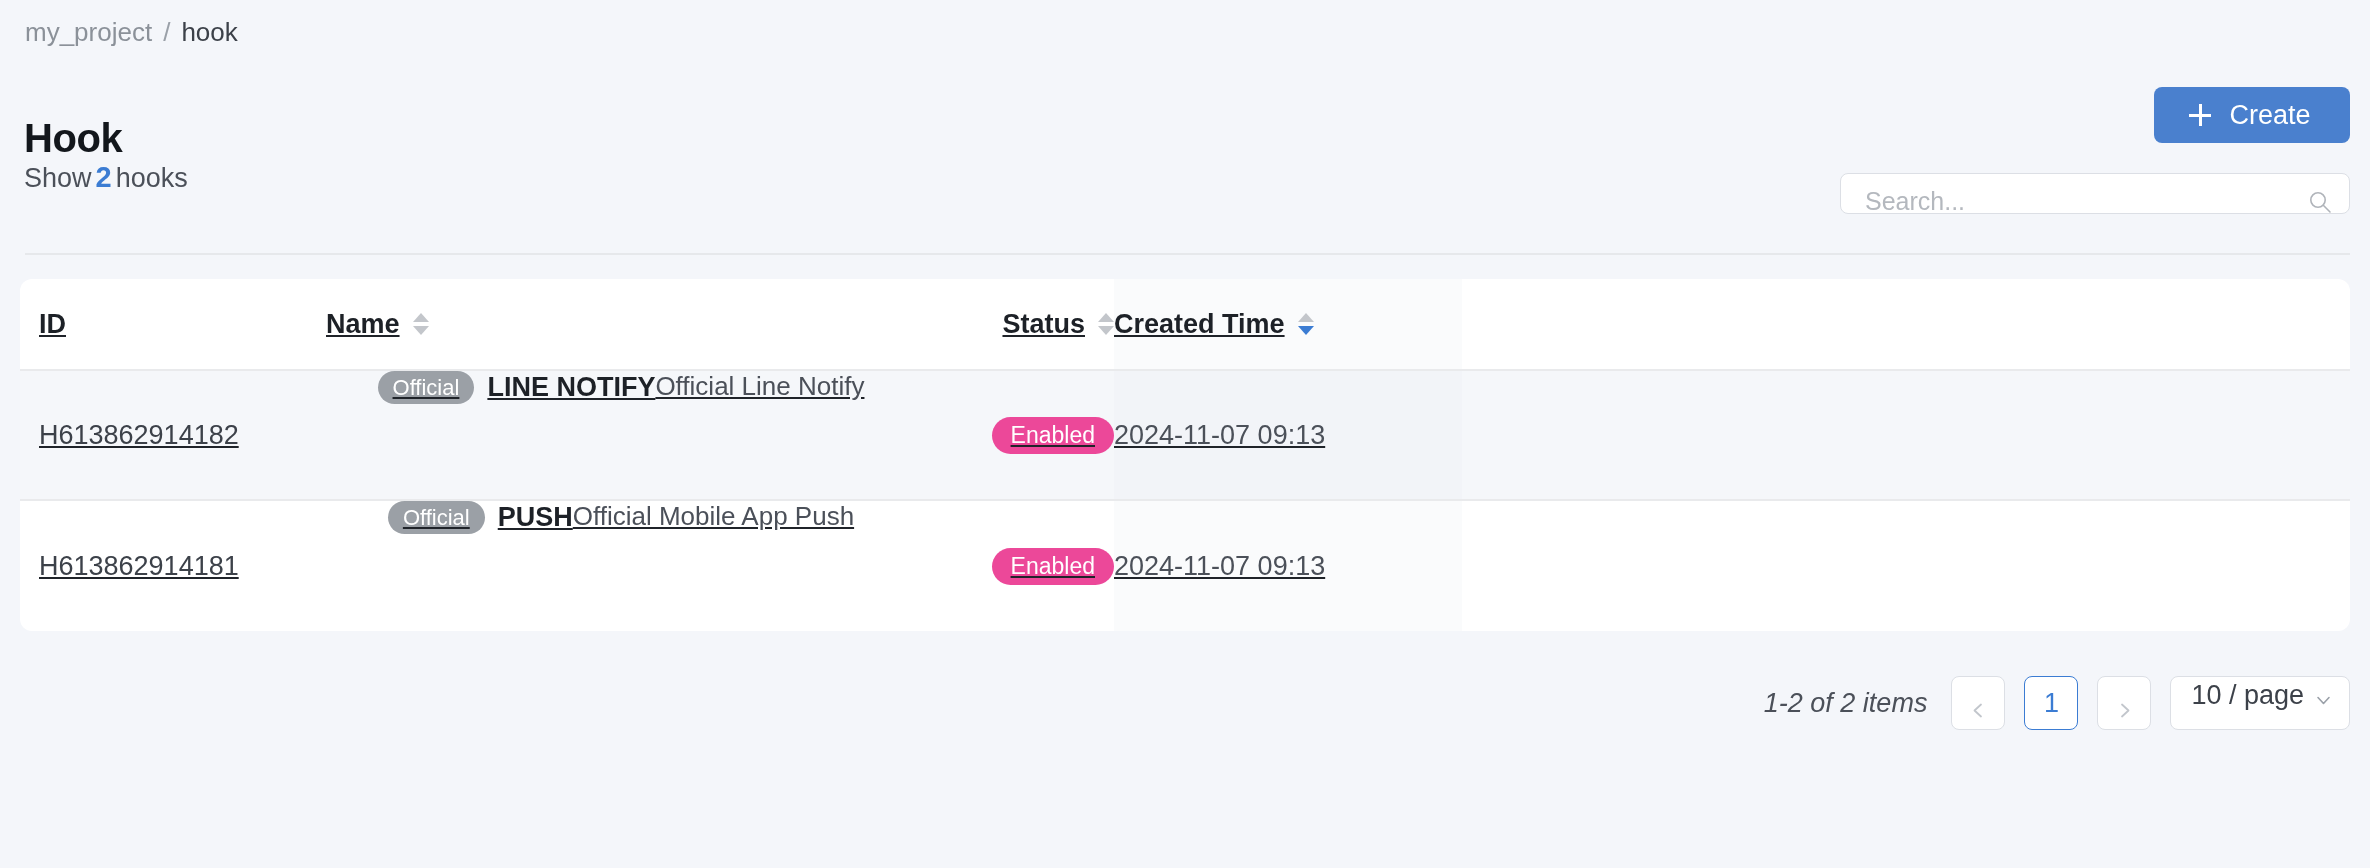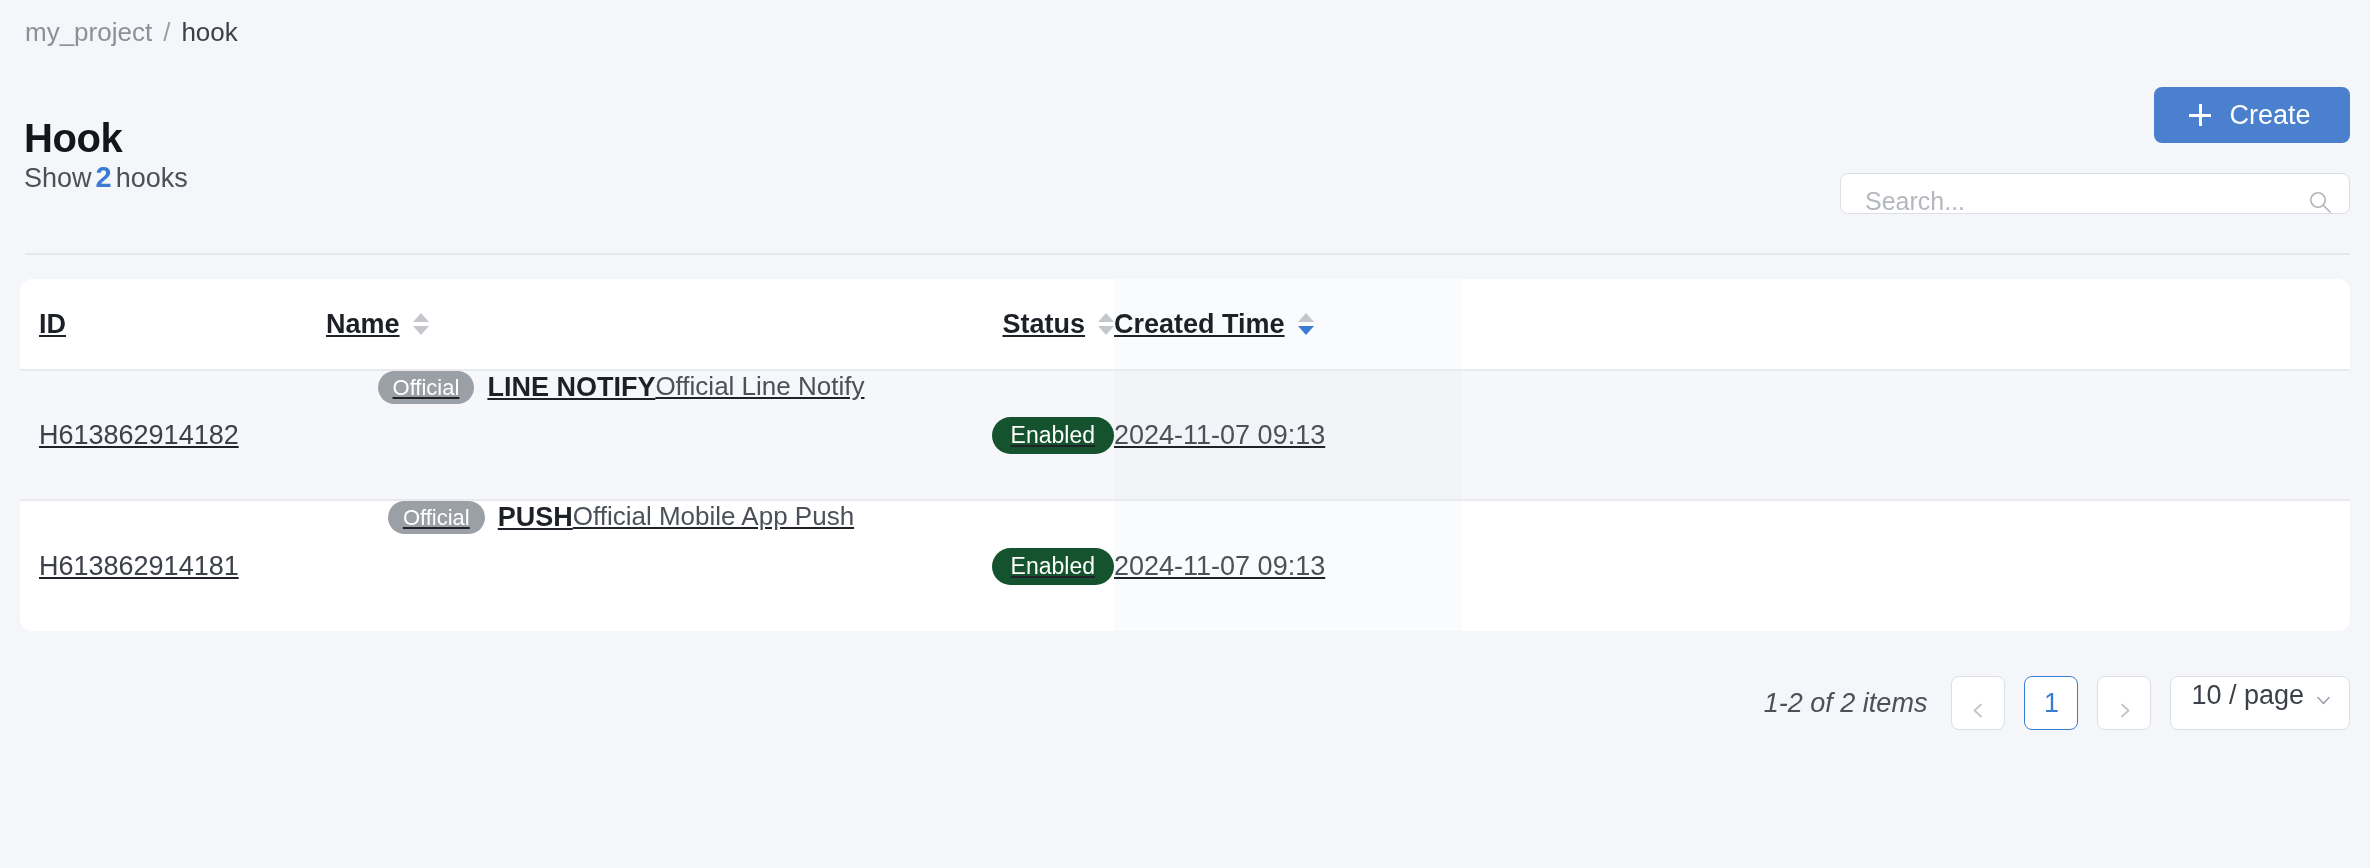--- a/index.html
+++ b/index.html
@@ -232,21 +232,21 @@
     font-size: 26px;
     color: #4b5059;
     white-space: nowrap;
   }
   .badge-status {
     display: inline-flex;
     align-items: center;
     height: 37px;
     padding: 0 19px;
     border-radius: 19px;
-    background: #14532d;
+    background: #ec4899;
     color: #ffffff;
     font-size: 23px;
     line-height: 1;
     white-space: nowrap;
   }
   .cell-time {
     font-size: 27px;
     color: #4b5059;
     white-space: nowrap;
     justify-content: center;

